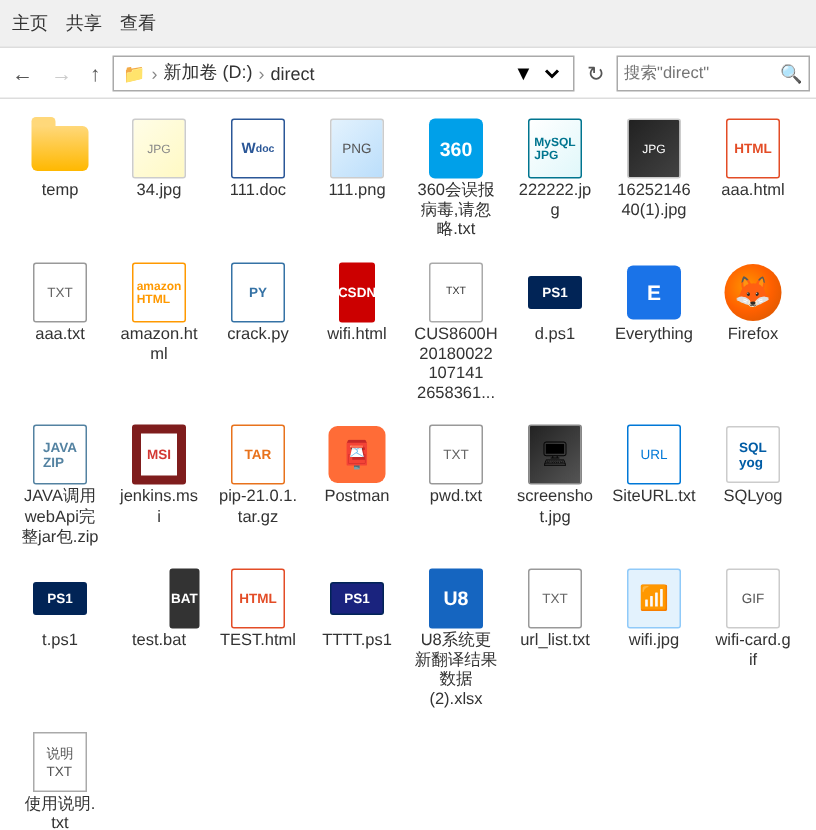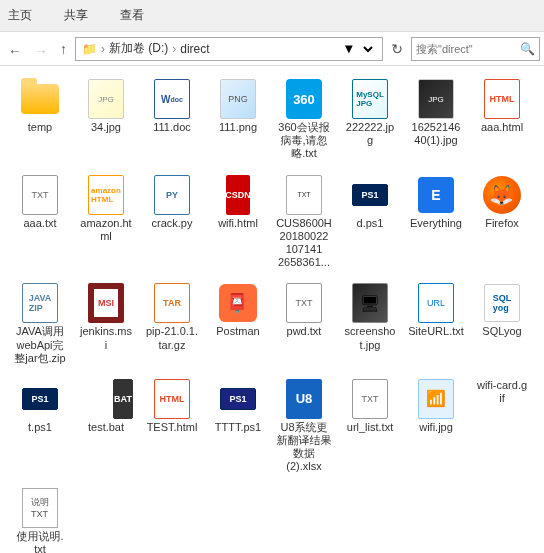--- a/index.html
+++ b/index.html
@@ -14,21 +14,21 @@
     .title-bar {
       background: #f0f0f0;
       height: 32px;
       display: flex;
       align-items: center;
       padding: 0 8px;
       border-bottom: 1px solid #ddd;
     }
     .title-bar-nav {
       display: flex;
-      gap: 32px;
+      gap: 12px;
       font-size: 12px;
       color: #333;
     }
     .title-bar-nav span {
       cursor: pointer;
     }
     .address-bar {
       background: #fff;
       height: 34px;
       display: flex;
@@ -586,20 +586,23 @@
       </div>
       <div class="file-label">url_list.txt</div>
     </div>
     <div class="file-item">
       <div class="file-icon">
         <div class="icon-wifi">📶</div>
       </div>
       <div class="file-label">wifi.jpg</div>
     </div>
     <div class="file-item">
+      <div class="file-icon">
+        <div class="icon-gif">GIF</div>
+      </div>
       <div class="file-label">wifi-card.g<br>if</div>
     </div>
     <div class="file-item">
       <div class="file-icon">
         <div class="icon-manual">说明<br>TXT</div>
       </div>
       <div class="file-label">使用说明.<br>txt</div>
     </div>
   </div>
 

